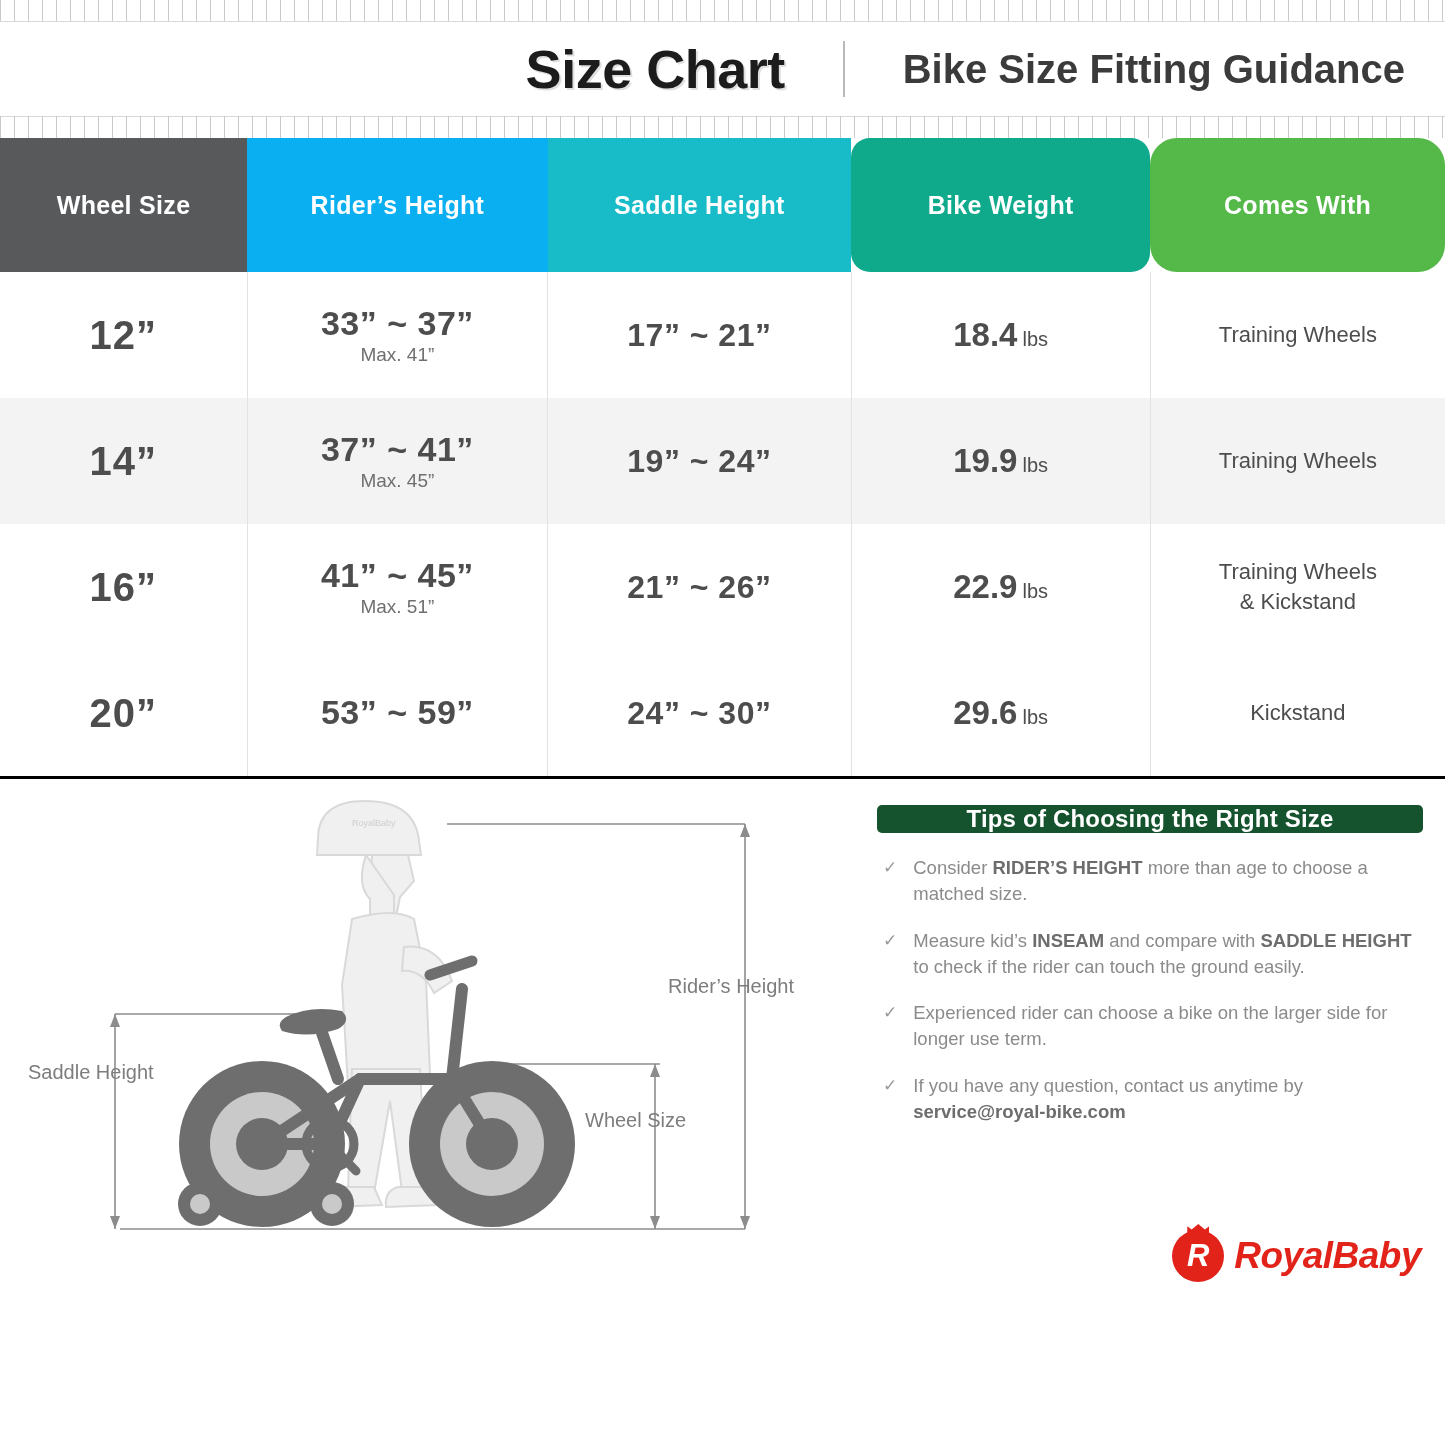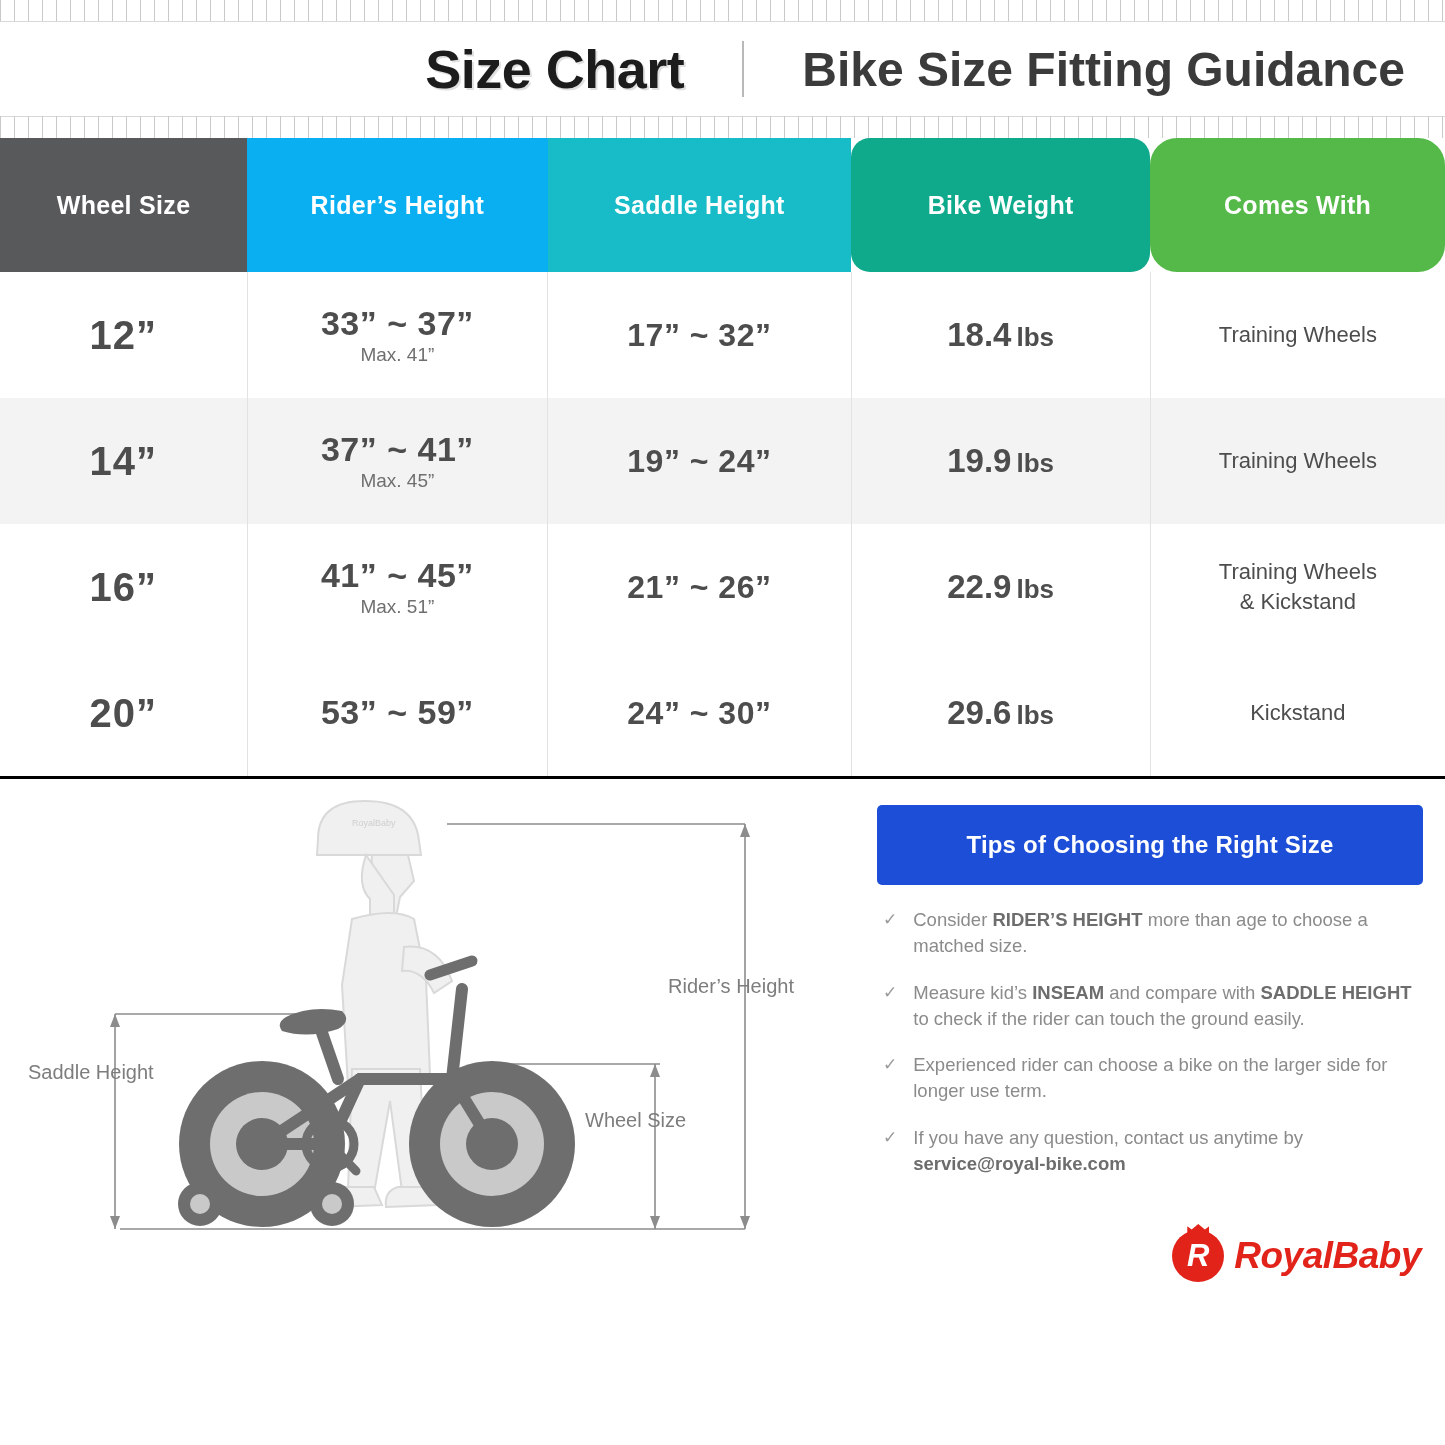--- a/index.html
+++ b/index.html
@@ -56,21 +56,21 @@
     text-shadow: 2px 2px 0 rgba(0,0,0,0.12);
     white-space: nowrap;
   }
   .header .divider {
     width: 2px;
     height: 56px;
     background: #b9b9b9;
     margin: 0 58px;
   }
   .header .subtitle {
-    font-size: 48px;
+    font-size: 40px;
     font-weight: bold;
     color: #3b3b3b;
     white-space: nowrap;
   }
 
   
   table.size-table {
     width: 100%;
     border-collapse: collapse;
     table-layout: fixed;
@@ -132,22 +132,22 @@
     font-weight: bold;
     color: #4d4d4d;
     letter-spacing: 0.5px;
   }
   .cell-weight {
     font-size: 33px;
     font-weight: bold;
     color: #4d4d4d;
   }
   .cell-weight .unit {
-    font-size: 26px;
-    font-weight: bold;
+    font-size: 20px;
+    font-weight: normal;
     margin-left: 5px;
     margin-top: 48px;
   }
   .cell-comes {
     font-size: 22px;
     color: #4d4d4d;
     line-height: 1.35;
   }
 
   
@@ -160,26 +160,26 @@
     width: 60%;
     position: relative;
   }
   .bottom-right {
     width: 40%;
     padding: 26px 22px 10px 10px;
     position: relative;
   }
 
   .tips-banner {
-    background: #1d4ed8;
+    background: #14532d;
     color: #ffffff;
     font-size: 24px;
     font-weight: bold;
     text-align: center;
-    padding: 26px 10px;
+    padding: 0 10px;
     border-radius: 5px;
     letter-spacing: 0.2px;
   }
   .tips-list {
     margin: 22px 0 0 0;
     padding: 0 4px 0 6px;
     list-style: none;
   }
   .tips-list li {
     display: flex;
@@ -284,21 +284,21 @@
   <tbody>
     <tr class="odd">
       <td>
           <div class="cell-wheel">12”</div>
         </td>
       <td>
         <div class="cell-range-main">33” ~ 37”</div>
         <div class="cell-range-sub">Max. 41”</div>
       </td>
       <td>
-          <div class="cell-saddle">17” ~ 32”</div>
+          <div class="cell-saddle">17” ~ 21”</div>
         </td>
       <td>
         <div class="cell-weight"><span>18.4</span><span class="unit">lbs</span></div>
       </td>
       <td>
           <div class="cell-comes">Training Wheels</div>
         </td>
     </tr>
     <tr class="even">
       <td>

